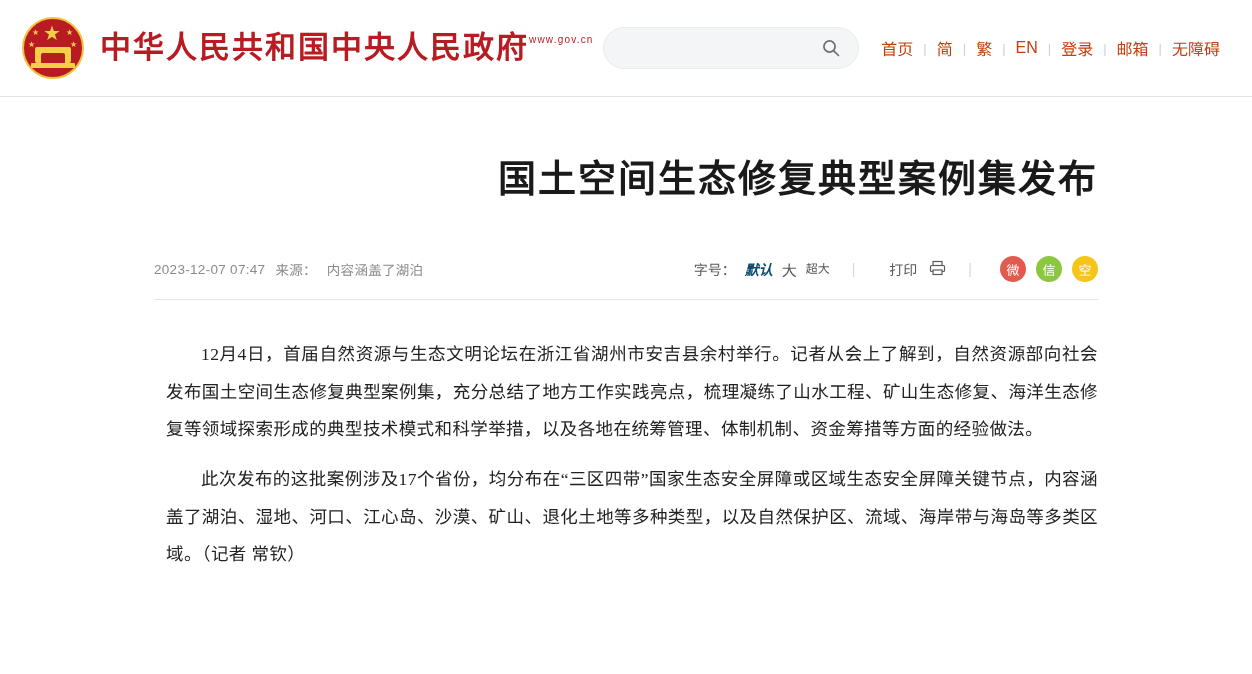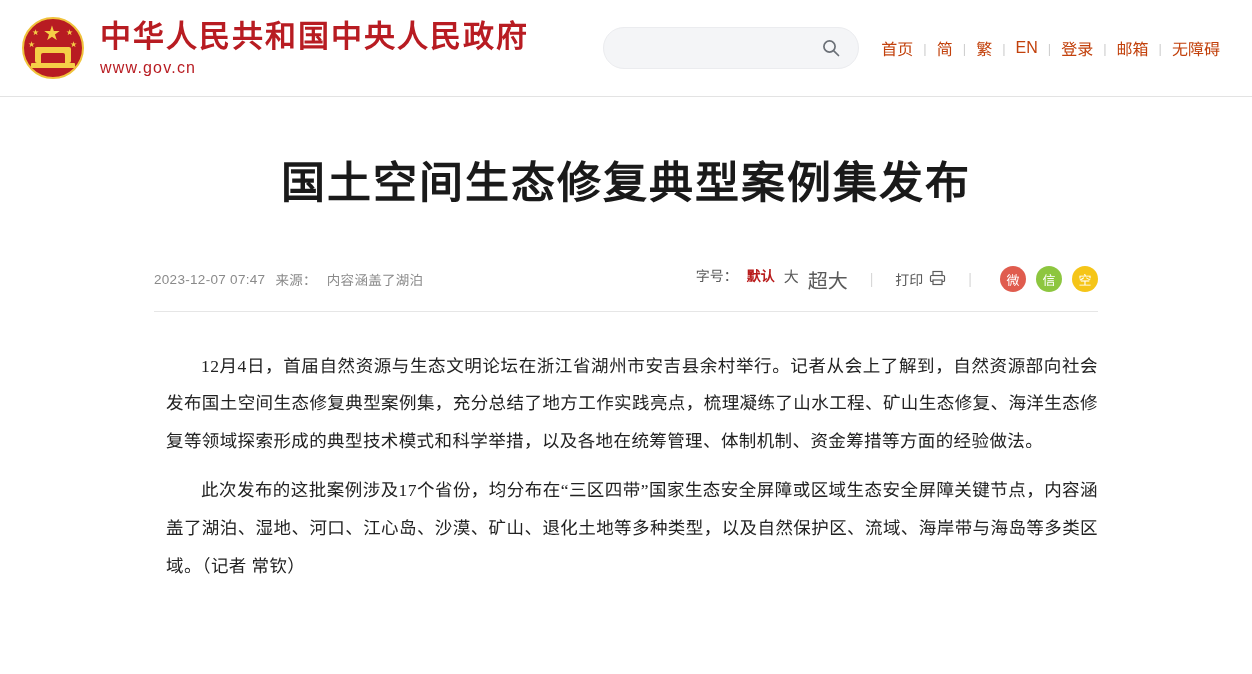--- a/index.html
+++ b/index.html
@@ -27,32 +27,32 @@
     display: flex;
     align-items: center;
     gap: 16px;
   }
   .emblem {
     width: 62px;
     height: 62px;
     position: relative;
     flex: none;
   }
-  .brand-text { display: flex; flex-direction: column; justify-content: center; }
+  .brand-text { display: flex; flex-direction: row; justify-content: center; }
   .brand-title {
     font-family: "Liberation Serif", "DejaVu Serif", serif;
     font-weight: bold;
     font-size: 31px;
     letter-spacing: 2px;
     color: #b81c22;
     line-height: 1.15;
     white-space: nowrap;
   }
   .brand-sub {
-    font-size: 16px;
+    font-size: 10px;
     color: #b81c22;
     letter-spacing: 1.2px;
     margin-top: 4px;
     font-family: "Liberation Sans", sans-serif;
   }
 
   .header-right {
     margin-left: auto;
     display: flex;
     align-items: center;
@@ -104,23 +104,23 @@
   
   .wrap {
     width: 1252px;
     padding-top: 56px;
   }
   .article {
     width: 944px;
     margin: 0 auto;
   }
   .title {
-    text-align: center;
+    text-align: right;
     font-family: "Liberation Serif", "DejaVu Serif", serif;
-    font-size: 44px;
+    font-size: 38px;
     font-weight: bold;
     color: #1a1a1a;
     letter-spacing: 2px;
     line-height: 1.4;
     margin: 0;
     padding: 0 0 6px 0;
   }
 
   .meta-row {
     margin-top: 44px;
@@ -137,25 +137,25 @@
     margin-left: auto;
     display: flex;
     align-items: center;
     gap: 14px;
     color: #5a5a5a;
     font-size: 14px;
   }
   .fontsize-group { display: flex; align-items: flex-start; gap: 9px; }
   .fs-label { color: #5a5a5a; }
   .fs-opt { color: #5a5a5a; cursor: pointer; }
-  .fs-opt.active { color: #b91c1c; font-weight: bold; }
+  .fs-opt.active { color: #0c4a6e; font-weight: bold; font-style: italic; }
   .fs-opt.big { font-size: 15px; }
-  .fs-opt.huge { font-size: 20px; }
+  .fs-opt.huge { font-size: 12px; }
   .vsep { color: #d8d8d8; padding: 0 8px; }
-  .print-group { display: flex; align-items: center; gap: 6px; cursor: pointer; }
+  .print-group { display: flex; align-items: center; gap: 12px; cursor: pointer; margin-left: 12px; }
 
   .share-group { display: flex; align-items: center; gap: 10px; margin-left: 6px; }
   .share-ico {
     width: 26px; height: 26px; border-radius: 50%;
     display: flex; align-items: center; justify-content: center;
     color: #fff; font-size: 13px; cursor: pointer;
   }
   .sb-weibo { background: #e05c4e; }
   .sb-wechat { background: #8dc63f; }
   .sb-qzone { background: #f5c518; }

